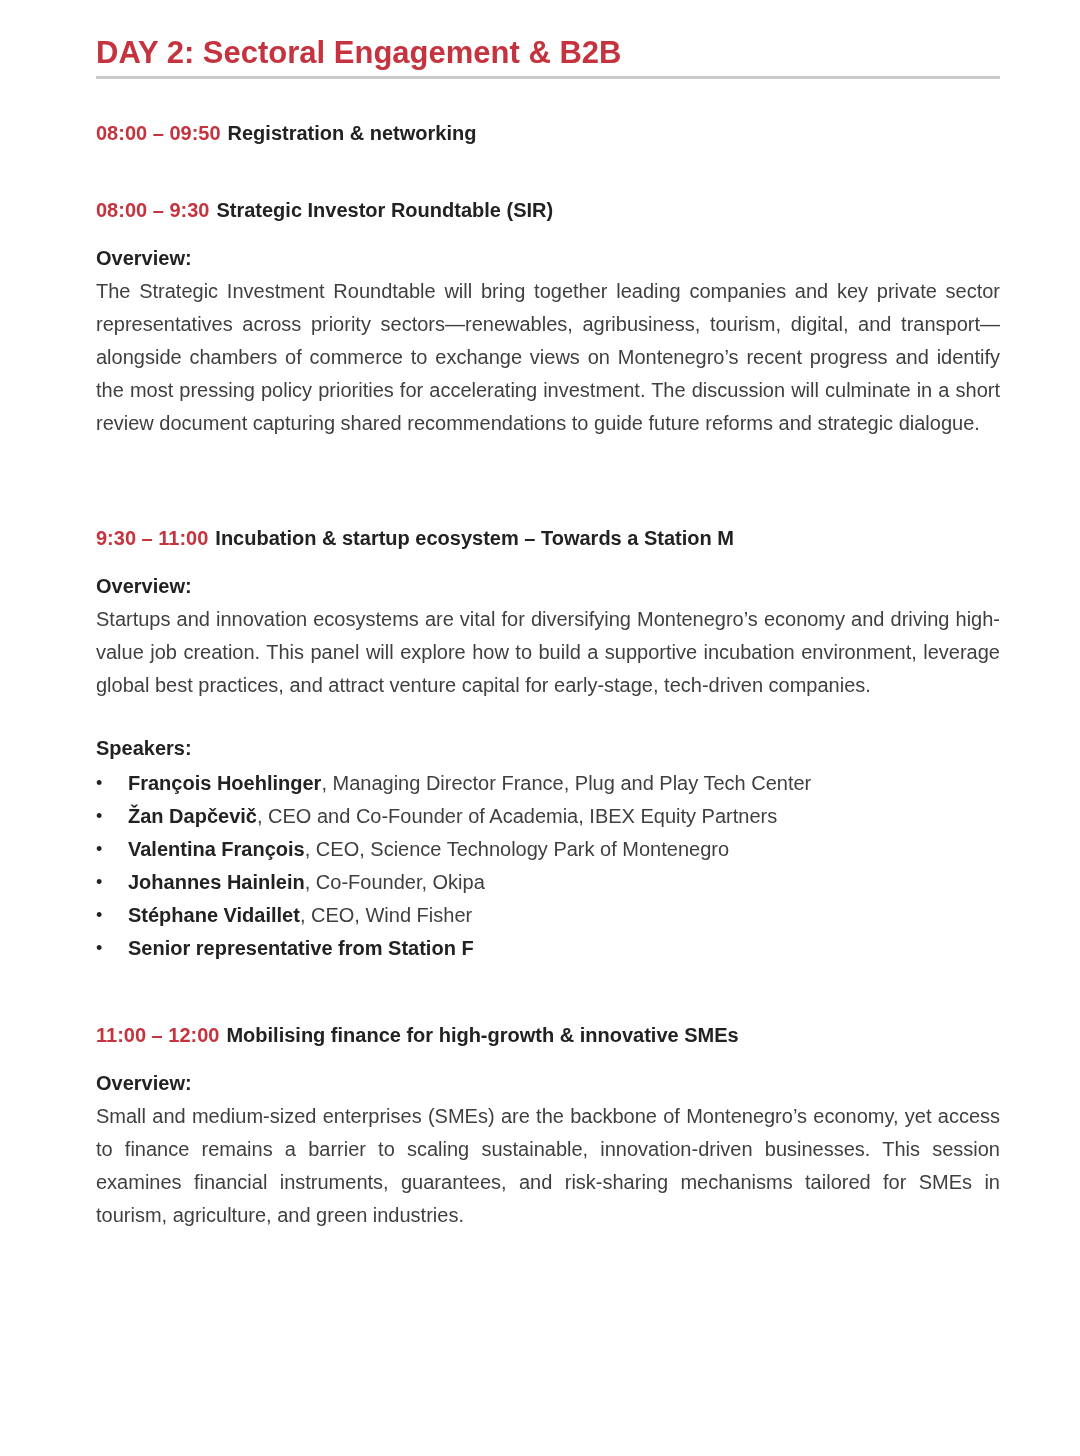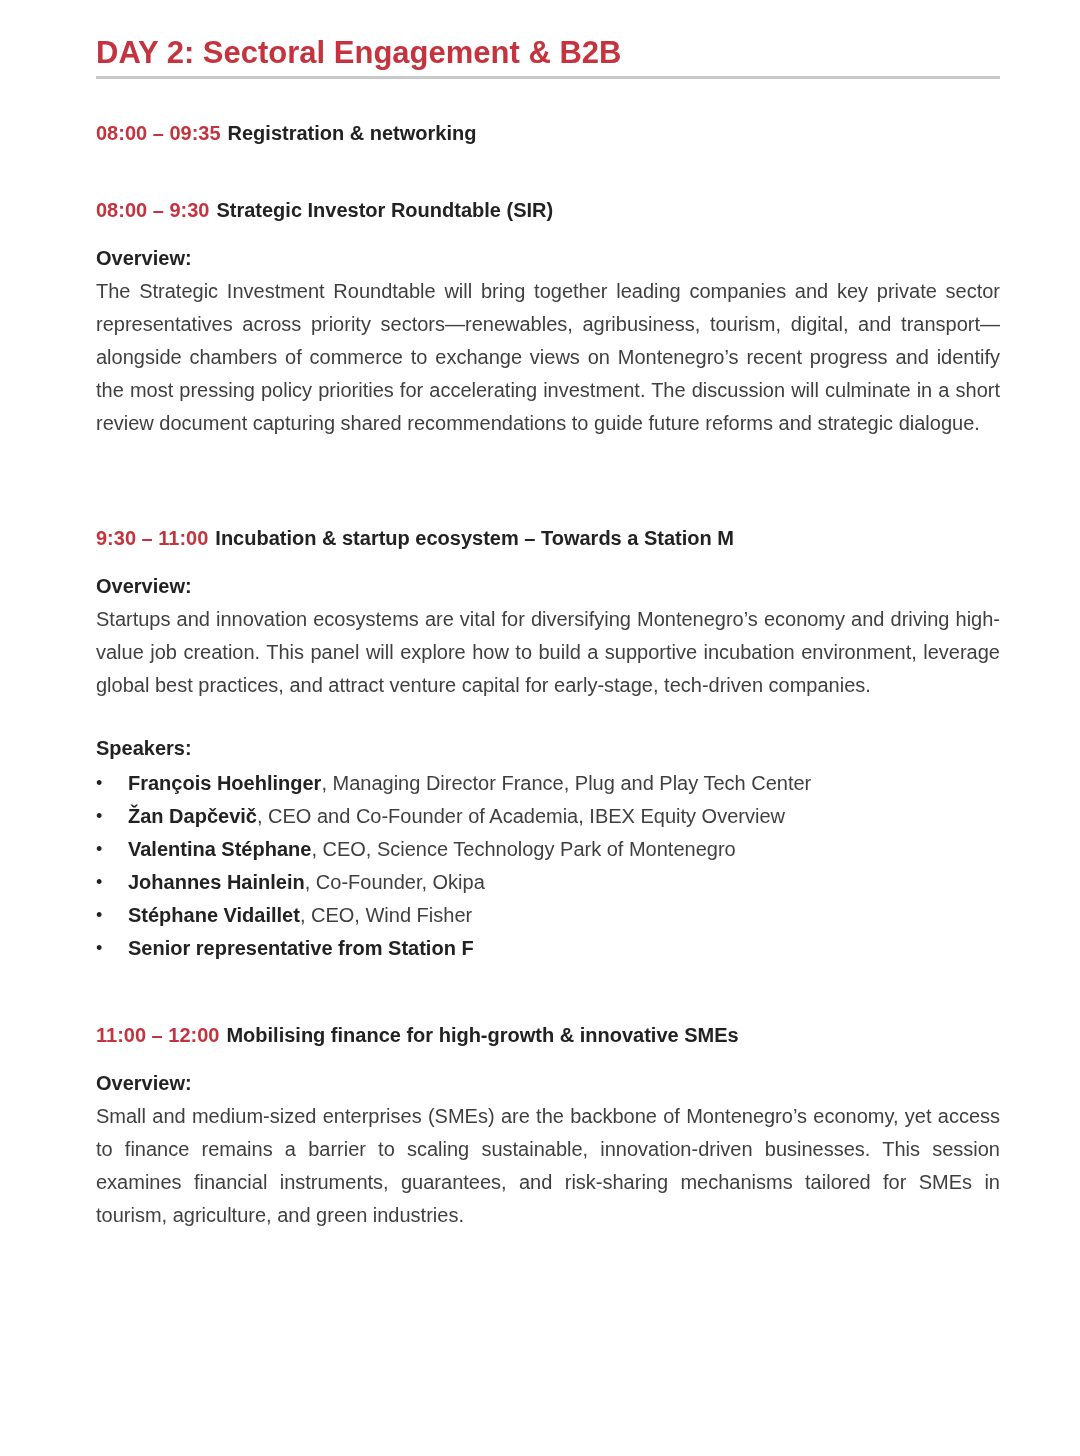--- a/index.html
+++ b/index.html
@@ -87,21 +87,21 @@
 </style>
 </head>
 <body>
 
 <div class="page">
 
   <h1 class="doc-title">DAY 2: Sectoral Engagement &amp; B2B</h1>
   <hr class="title-rule">
 
   <div class="session-heading mt-reg">
-    <span class="time">08:00 – 09:35</span><span class="stitle">Registration &amp; networking</span>
+    <span class="time">08:00 – 09:50</span><span class="stitle">Registration &amp; networking</span>
   </div>
 
   <div class="session-heading mt-sir">
     <span class="time">08:00 – 9:30</span><span class="stitle">Strategic Investor Roundtable (SIR)</span>
   </div>
   <div class="overview-label">Overview:</div>
   <p class="body-par">The Strategic Investment Roundtable will bring together leading companies and key private sector representatives across priority sectors—renewables, agribusiness, tourism, digital, and transport—alongside chambers of commerce to exchange views on Montenegro’s recent progress and identify the most pressing policy priorities for accelerating investment. The discussion will culminate in a short review document capturing shared recommendations to guide future reforms and strategic dialogue.</p>
 
   <div class="session-heading mt-s3">
     <span class="time">9:30 – 11:00</span><span class="stitle">Incubation &amp; startup ecosystem – Towards a Station M</span>
@@ -112,26 +112,26 @@
   <div class="speakers-label">Speakers:</div>
   <div class="speaker-list">
 
     <div class="speaker-row">
       <span class="bullet">•</span>
       <span class="speaker-text"><span class="speaker-name">François Hoehlinger</span><span class="speaker-role">, Managing Director France, Plug and Play Tech Center</span></span>
     </div>
 
     <div class="speaker-row">
       <span class="bullet">•</span>
-      <span class="speaker-text"><span class="speaker-name">Žan Dapčevič</span><span class="speaker-role">, CEO and Co-Founder of Academia, IBEX Equity Overview</span></span>
+      <span class="speaker-text"><span class="speaker-name">Žan Dapčevič</span><span class="speaker-role">, CEO and Co-Founder of Academia, IBEX Equity Partners</span></span>
     </div>
 
     <div class="speaker-row">
       <span class="bullet">•</span>
-      <span class="speaker-text"><span class="speaker-name">Valentina Stéphane</span><span class="speaker-role">, CEO, Science Technology Park of Montenegro</span></span>
+      <span class="speaker-text"><span class="speaker-name">Valentina François</span><span class="speaker-role">, CEO, Science Technology Park of Montenegro</span></span>
     </div>
 
     <div class="speaker-row">
       <span class="bullet">•</span>
       <span class="speaker-text"><span class="speaker-name">Johannes Hainlein</span><span class="speaker-role">, Co-Founder, Okipa</span></span>
     </div>
 
     <div class="speaker-row">
       <span class="bullet">•</span>
       <span class="speaker-text"><span class="speaker-name">Stéphane Vidaillet</span><span class="speaker-role">, CEO, Wind Fisher</span></span>

